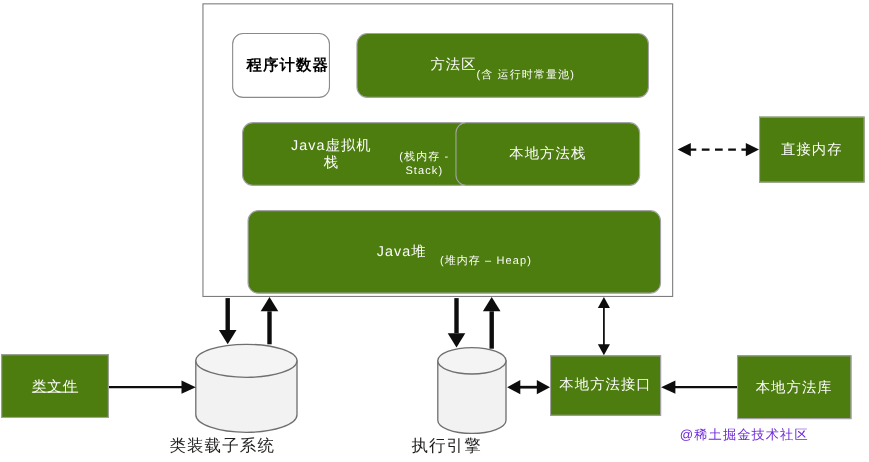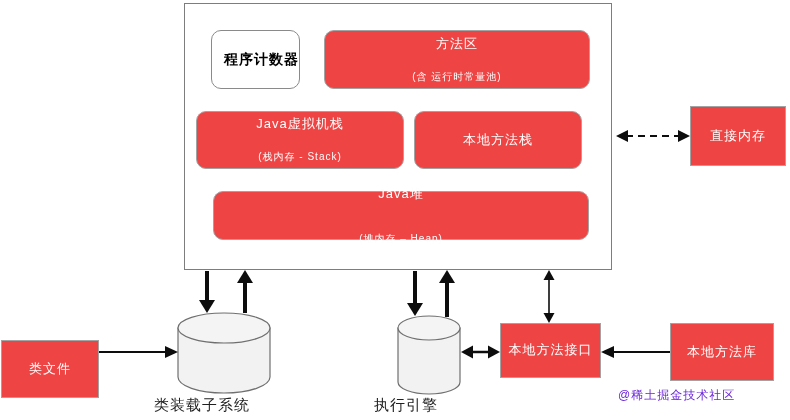--- a/index.html
+++ b/index.html
@@ -6,22 +6,22 @@
   .canvas{
     position:relative;width:790px;height:420px;background:#ffffff;
     font-family:"Liberation Sans","DejaVu Sans",sans-serif;overflow:hidden;
   }
   .abs{position:absolute;box-sizing:border-box;}
   .main-box{
     left:184px;top:3px;width:428px;height:267px;
     border:1px solid #7d7d7d;background:#ffffff;
   }
   .gbox{
-    background:#ef4444;border:1px solid #a3a3a3;color:#fdfdfd;
-    display:flex;flex-direction:column;align-items:center;justify-content:center;
+    background:#4d7c0f;border:1px solid #a3a3a3;color:#fdfdfd;
+    display:flex;flex-direction:row;align-items:center;justify-content:center;
     text-align:center;line-height:1.25;
   }
   .rounded{border-radius:10px;}
   .gbox .ttl{font-size:13px;letter-spacing:1px;}
   .gbox .sub{font-size:10px;margin-top:19px;letter-spacing:1px;}
   .white-box{
     background:#ffffff;border:1px solid #8a8a8a;border-radius:10px;color:#000000;
     display:flex;align-items:center;justify-content:flex-end;font-size:14px;letter-spacing:1px;font-weight:bold;
   }
   .cyl-label{
@@ -100,40 +100,40 @@
 
     <div class="abs white-box" style="left:26px;top:26px;width:89px;height:59px;">
       <span>程序计数器</span>
     </div>
 
     <div class="abs gbox rounded" style="left:139px;top:26px;width:266px;height:59px;">
       <span class="ttl">方法区</span>
       <span class="sub">(含 运行时常量池)</span>
     </div>
 
-    <div class="abs gbox rounded" style="left:11px;top:107px;width:208px;height:58px;">
+    <div class="abs gbox rounded" style="left:35px;top:107px;width:208px;height:58px;padding-left:37px;">
       <span class="ttl">Java虚拟机栈</span>
       <span class="sub">(栈内存 - Stack)</span>
     </div>
 
     <div class="abs gbox rounded" style="left:229px;top:107px;width:168px;height:58px;">
       <span class="ttl">本地方法栈</span>
     </div>
 
-    <div class="abs gbox rounded" style="left:28px;top:187px;width:376px;height:49px;gap:12px;">
+    <div class="abs gbox rounded" style="left:40px;top:187px;width:376px;height:76px;gap:12px;">
       <span class="ttl">Java堆</span>
       <span class="sub">(堆内存 – Heap)</span>
     </div>
   </div>
 
   <div class="abs gbox" style="left:690px;top:106px;width:96px;height:60px;">
     <span class="ttl">直接内存</span>
   </div>
 
-  <div class="abs gbox" style="left:1px;top:340px;width:98px;height:58px;">
+  <div class="abs gbox" style="left:1px;top:322px;width:98px;height:58px;text-decoration:underline;">
     <span class="ttl">类文件</span>
   </div>
 
   <div class="abs gbox" style="left:500px;top:323px;width:101px;height:55px;">
     <span class="ttl">本地方法接口</span>
   </div>
 
   <div class="abs gbox" style="left:670px;top:323px;width:104px;height:58px;">
     <span class="ttl">本地方法库</span>
   </div>

